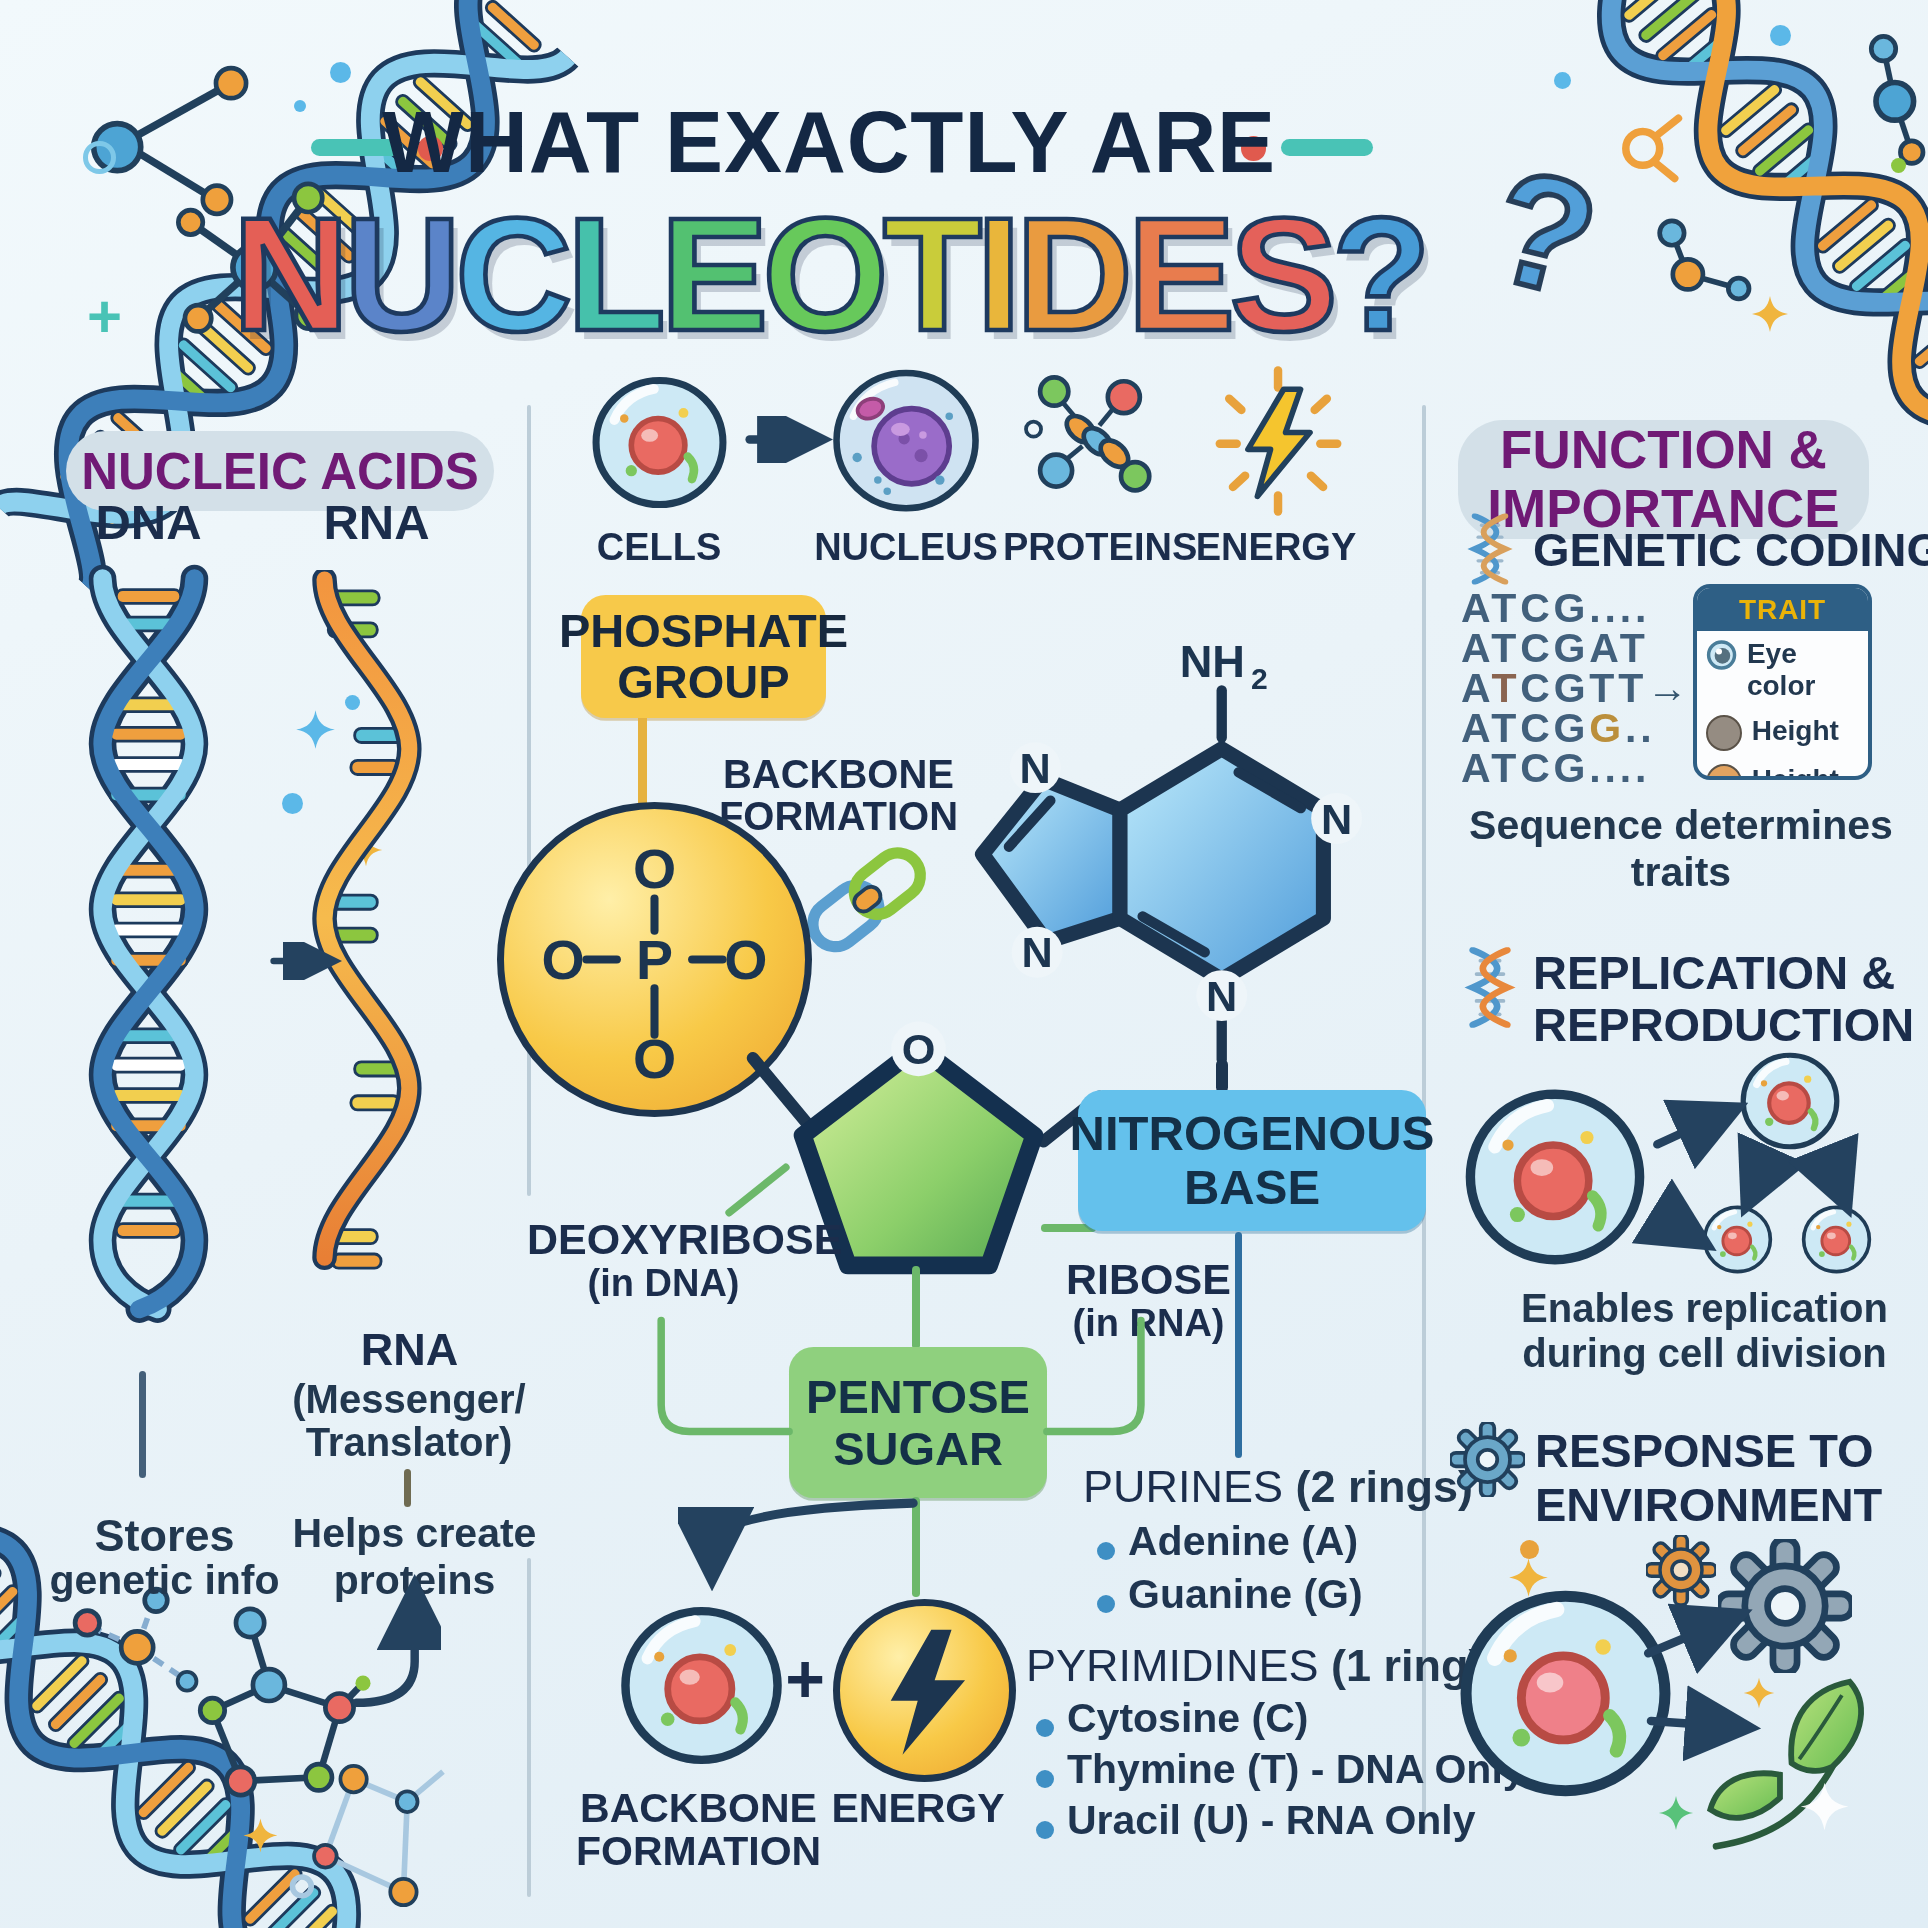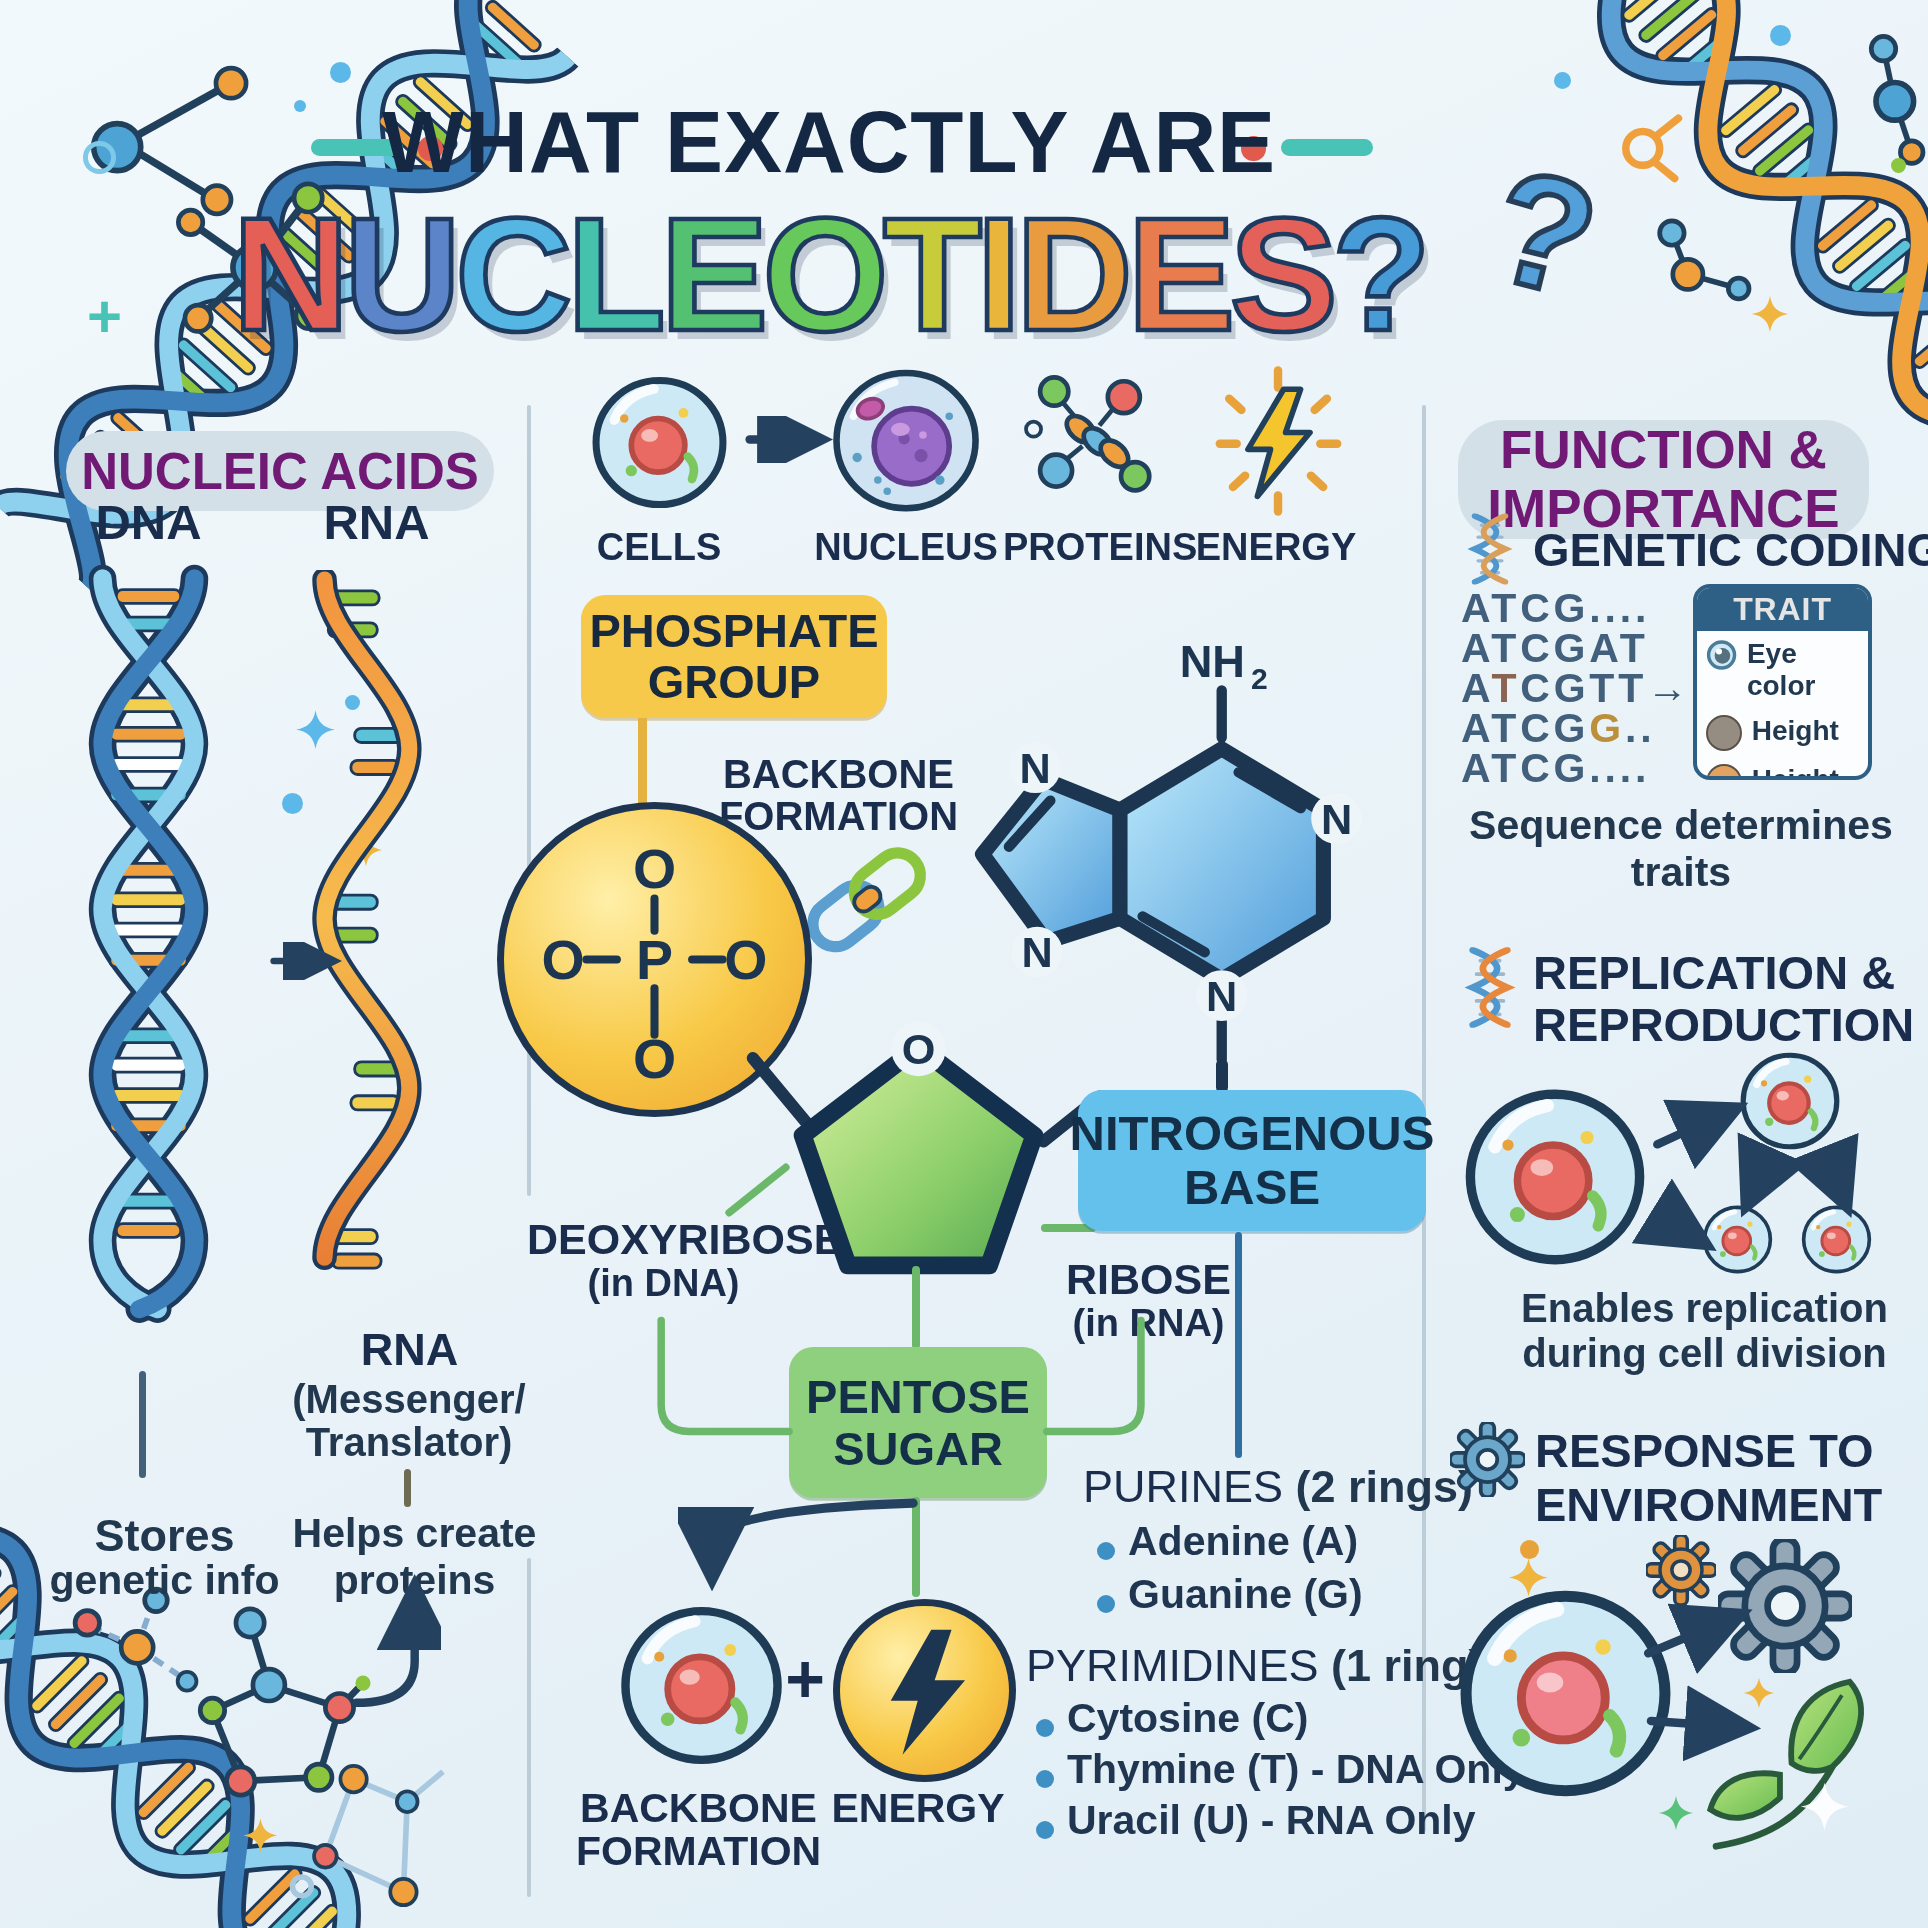--- a/index.html
+++ b/index.html
@@ -21,21 +21,21 @@
   .ybox{background:#f7c94a;border-radius:24.5px;display:flex;flex-direction:column;align-items:center;justify-content:center;font-weight:700;color:#17293f;box-shadow:0 2.8px 0 rgba(180,130,30,.35);}
   .gbox{background:#8fd07e;border-radius:24.5px;display:flex;flex-direction:column;align-items:center;justify-content:center;font-weight:700;color:#143048;box-shadow:0 2.8px 0 rgba(70,130,60,.35);}
   .bbox{background:#64c1ec;border-radius:24.5px;display:flex;flex-direction:column;align-items:center;justify-content:center;font-weight:700;color:#143048;box-shadow:0 2.8px 0 rgba(40,110,150,.35);}
   .lbl{font-weight:700;color:#1b2d4c;line-height:1.06;}
   .cap{font-weight:700;color:#22384f;line-height:1.12;}
   .ball{border-radius:50%;border:7.5px solid #1d3550;background:radial-gradient(circle at 35% 30%,#ffefa8 0%,#f8c947 55%,#eda42f 100%);}
   .seqrow{font-size:41px;line-height:40px;font-weight:700;letter-spacing:3.8px;color:#42607c;white-space:nowrap;}
   .bullet{width:18px;height:18px;border-radius:50%;background:#3e8fc4;display:inline-block;margin-right:13px;vertical-align:middle;}
   .item{font-size:41px;font-weight:700;color:#1f3550;white-space:nowrap;}
   .traitbox{background:#fcfdfe;border:4.7px solid #2e5f85;border-radius:17px;overflow:hidden;}
-  .traithead{background:#2e5f85;color:#e5e5e5;font-weight:700;font-size:32px;text-align:center;line-height:43px;height:43px;letter-spacing:0.9px;}
+  .traithead{background:#2e5f85;color:#eab308;font-weight:700;font-size:28px;text-align:center;line-height:43px;height:43px;letter-spacing:0.9px;}
   .traitrow{display:flex;align-items:flex-start;gap:9.4px;padding:6.6px 5.6px 6.6px 9.4px;}
   .traitrow .sw{width:32px;height:32px;border-radius:50%;border:2.8px solid #5a5248;flex:0 0 auto;}
   .traitrow .tl{font-size:28px;font-weight:700;color:#22384f;}
   .plusdec{font-weight:700;color:#49c3b6;}
   .qmark{font-size:160px;font-weight:700;color:#4a9bd8;-webkit-text-stroke:5.6px #1d3550;transform:rotate(14deg);opacity:.95;}
 </style>
 </head>
 <body>
 
 <svg width="0" height="0" style="position:absolute">
@@ -371,21 +371,21 @@
       <line x1="120" y1="132" x2="107" y2="120"></line>
         <line x1="72" y1="158" x2="72" y2="141"></line>
     </g>
     <path d="M78,28 L40,92 H64 L50,142 L106,74 H80 L96,28 Z" fill="#f5c52e" stroke="#21405c" stroke-width="6" stroke-linejoin="round"></path>
   </svg>
   <div class="abs ctr lbl" style="left:565px;top:527px;width:188px;font-size:38px;">CELLS</div>
   <div class="abs ctr lbl" style="left:812px;top:527px;width:188px;font-size:38px;">NUCLEUS</div>
   <div class="abs ctr lbl" style="left:1003px;top:527px;width:188px;font-size:38px;">PROTEINS</div>
   <div class="abs ctr lbl" style="left:1182px;top:527px;width:188px;font-size:38px;">ENERGY</div>
 
-  <div class="abs ybox" style="left:581px;top:595px;width:306px;height:123px;font-size:47px;line-height:1.08;">
+  <div class="abs ybox" style="left:581px;top:595px;width:245px;height:123px;font-size:47px;line-height:1.08;">
     <span>PHOSPHATE</span>
     <span>GROUP</span>
   </div>
   <div class="abs" style="left:638px;top:718px;width:8.5px;height:94px;background:#e6b23f;"></div>
 
   <div class="abs ctr lbl" style="left:716px;top:753px;width:245px;font-size:40px;">
     <div>BACKBONE</div>
     <div>FORMATION</div>
   </div>
 

